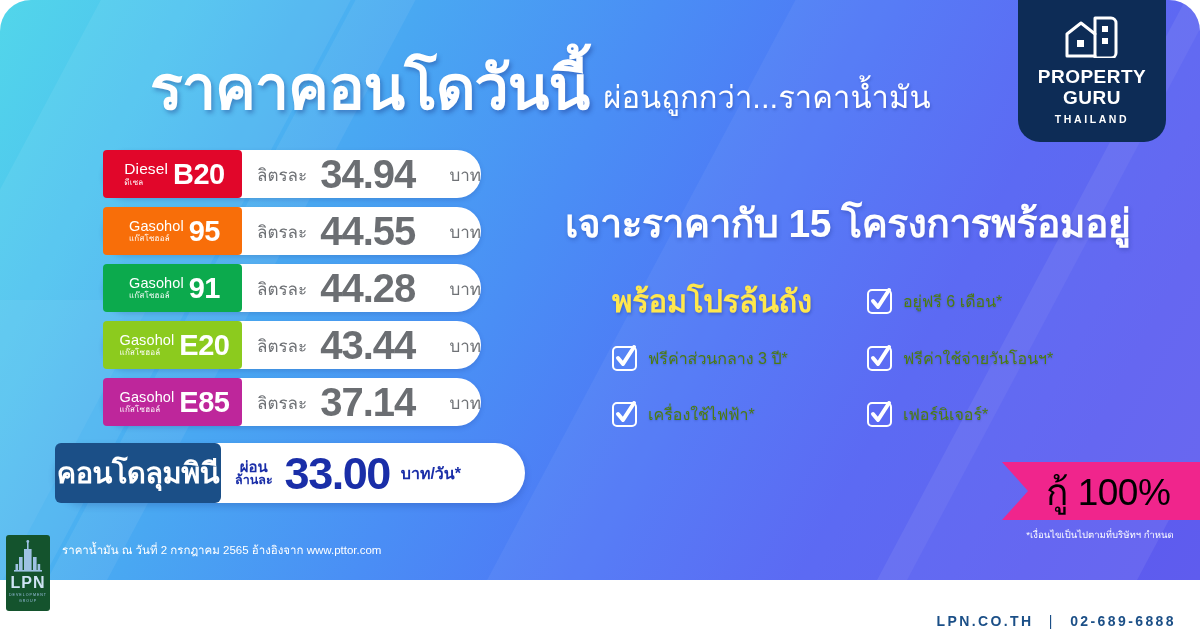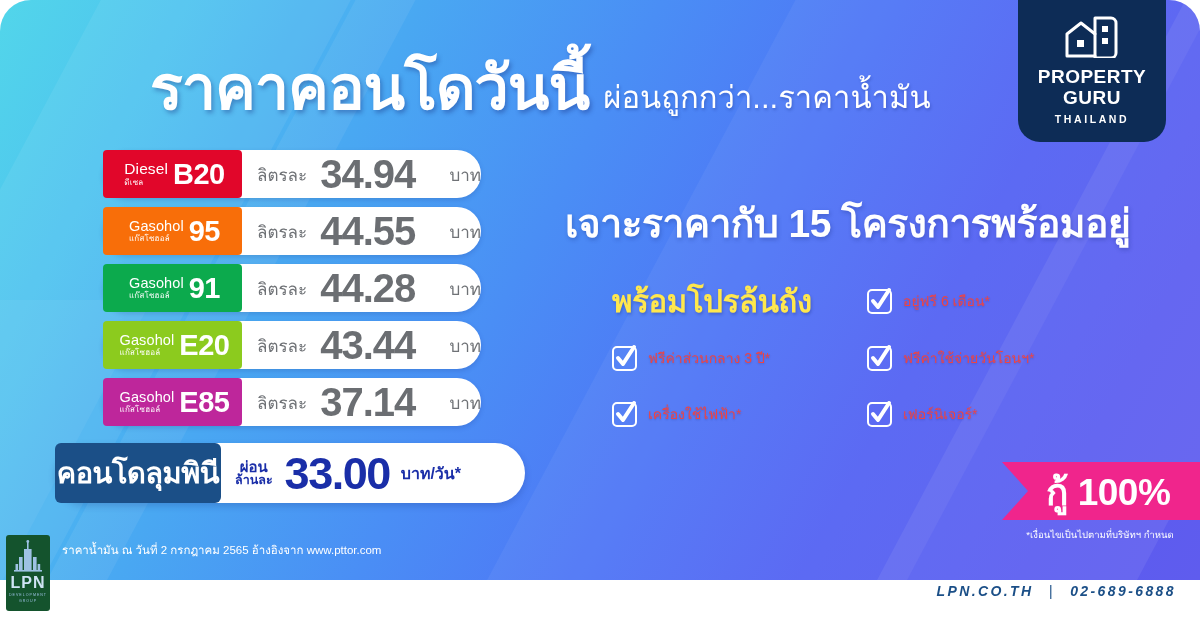--- a/index.html
+++ b/index.html
@@ -196,36 +196,36 @@
   .promo-item {
     display:flex; align-items:center; gap:11px;
   }
   .chk {
     width:25px; height:25px; flex:none;
     border:2.5px solid #ffffff; border-radius:5px;
     position:relative;
   }
   .chk svg { position:absolute; left:1px; top:-4px; }
   .promo-label {
-    font-size:14px; color:#ef4444; white-space:nowrap;
+    font-size:16px; color:#4d7c0f; white-space:nowrap;
     text-shadow:0 1px 2px rgba(20,40,120,0.25);
     text-align:center;
   }
 
   
   .ribbon {
     position:absolute; left:1002px; top:462px;
     width:210px; height:58px;
     background:#f0258c;
     clip-path:polygon(0 0, 210px 0, 210px 58px, 0 58px, 26px 29px);
     display:flex; align-items:center; justify-content:flex-start;
     padding-left:44px;
   }
   .ribbon span {
-    color:#ffffff; font-size:37px; font-weight:bold; letter-spacing:-0.5px;
+    color:#000000; font-size:37px; font-weight:normal; letter-spacing:-0.5px;
     white-space:nowrap;
   }
   .ribbon-note {
     position:absolute; left:1000px; top:527px;
     width:200px;
     font-size:9.5px; color:#ffffff; text-align:center;
     white-space:nowrap;
   }
 
   
@@ -244,23 +244,23 @@
     color:#9ec2e4; font-size:3.6px; letter-spacing:1px; line-height:1.5;
     text-align:center; margin-top:2px;
   }
 
   
   .fuel-note {
     position:absolute; left:62px; top:541px;
     font-size:11.5px; color:#ffffff; white-space:nowrap;
   }
   .contact {
-    position:absolute; right:24px; top:583px;
+    position:absolute; right:24px; top:613px;
     font-size:14px; font-weight:bold; color:#1b4f87;
-    letter-spacing:2.4px; white-space:nowrap;font-style:italic;
+    letter-spacing:2.4px; white-space:nowrap;
   }
   .contact .sep { margin:0 9px; font-weight:normal; color:#1b4f87; }
 </style>
 </head>
 <body>
 
 <div class="stage">
 
   <div class="bg">
     <div class="streak s1"></div>

